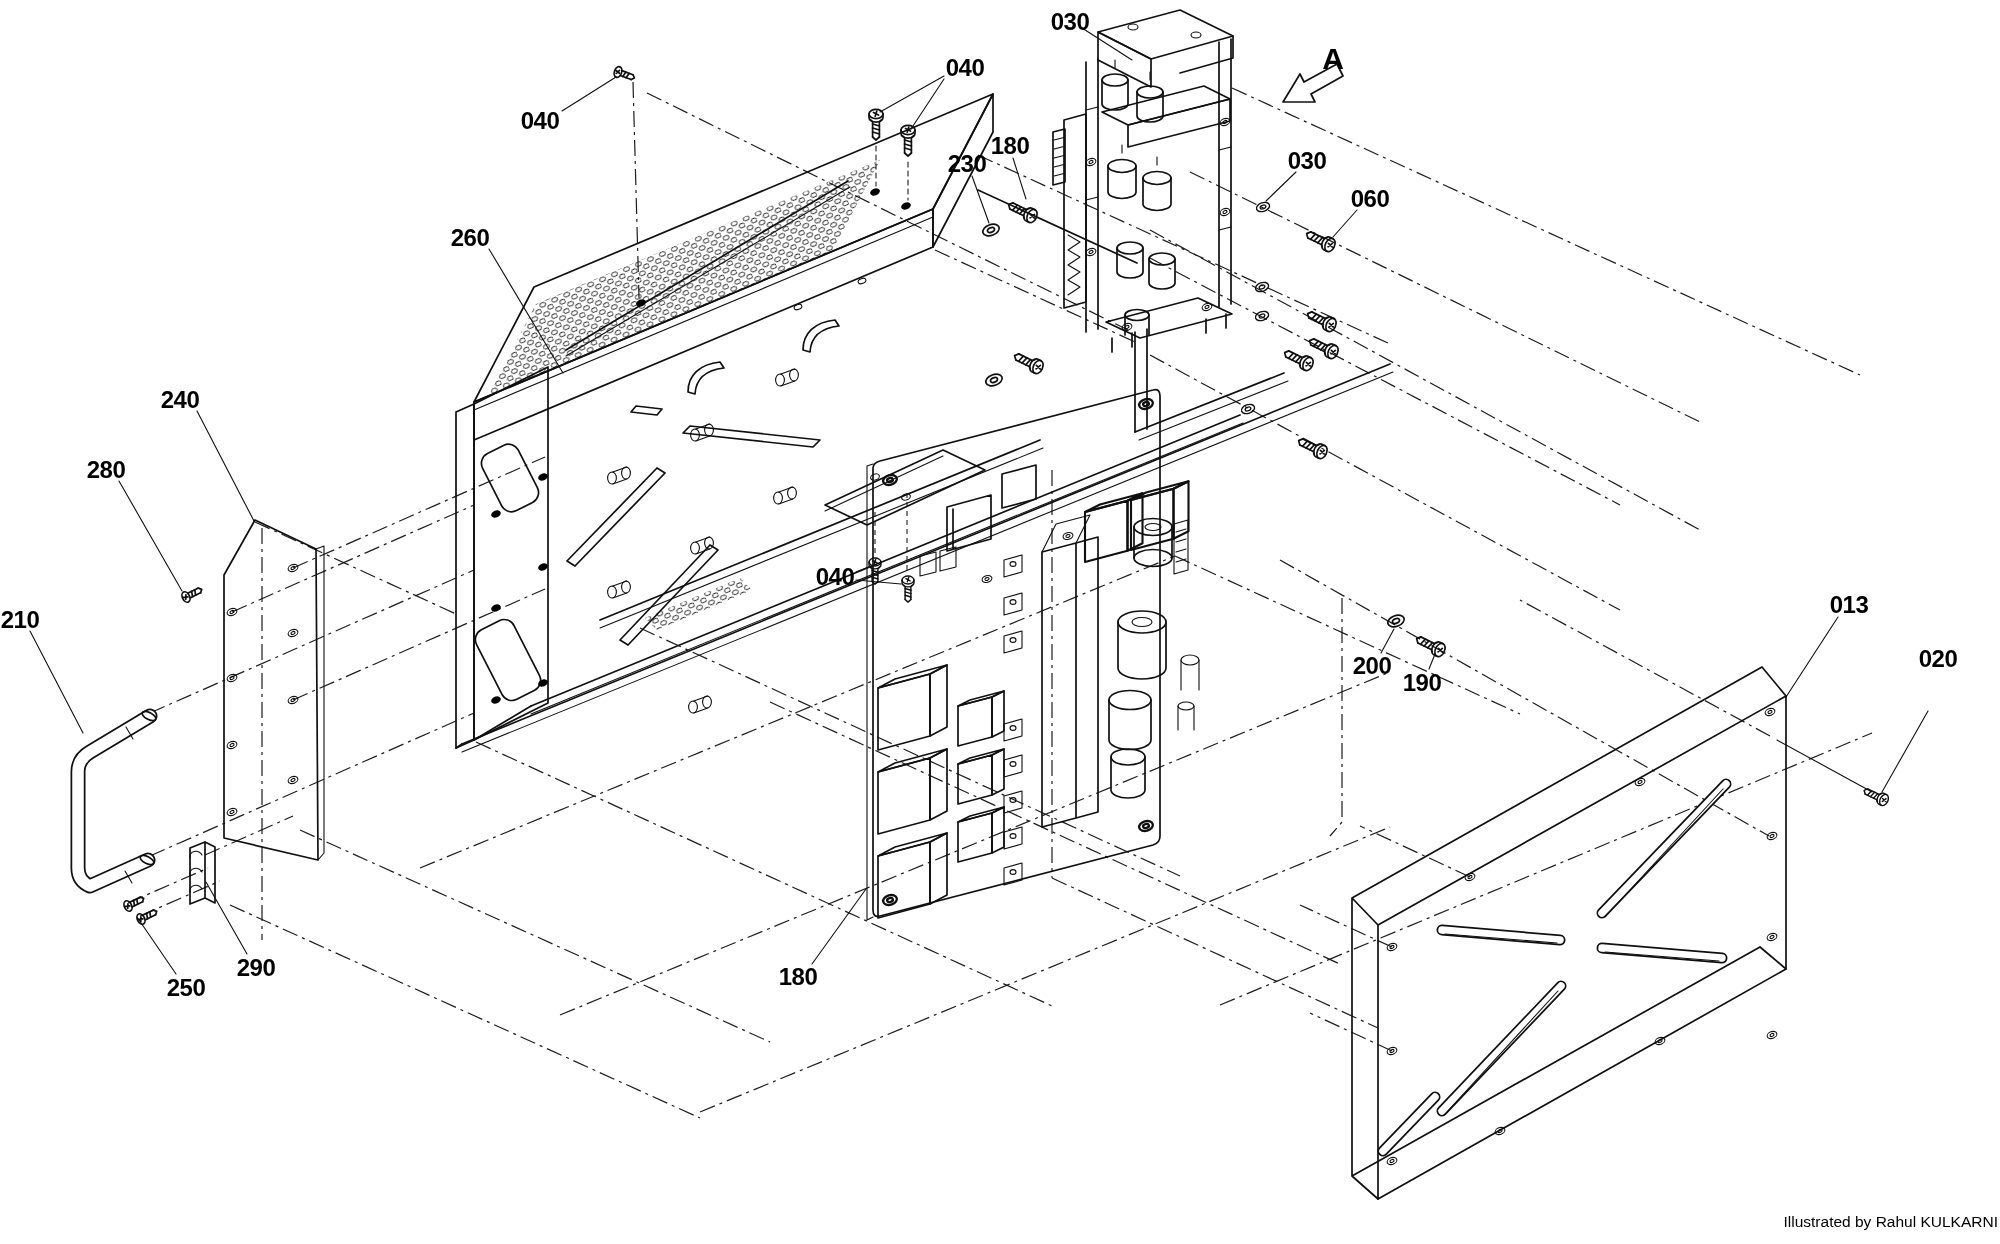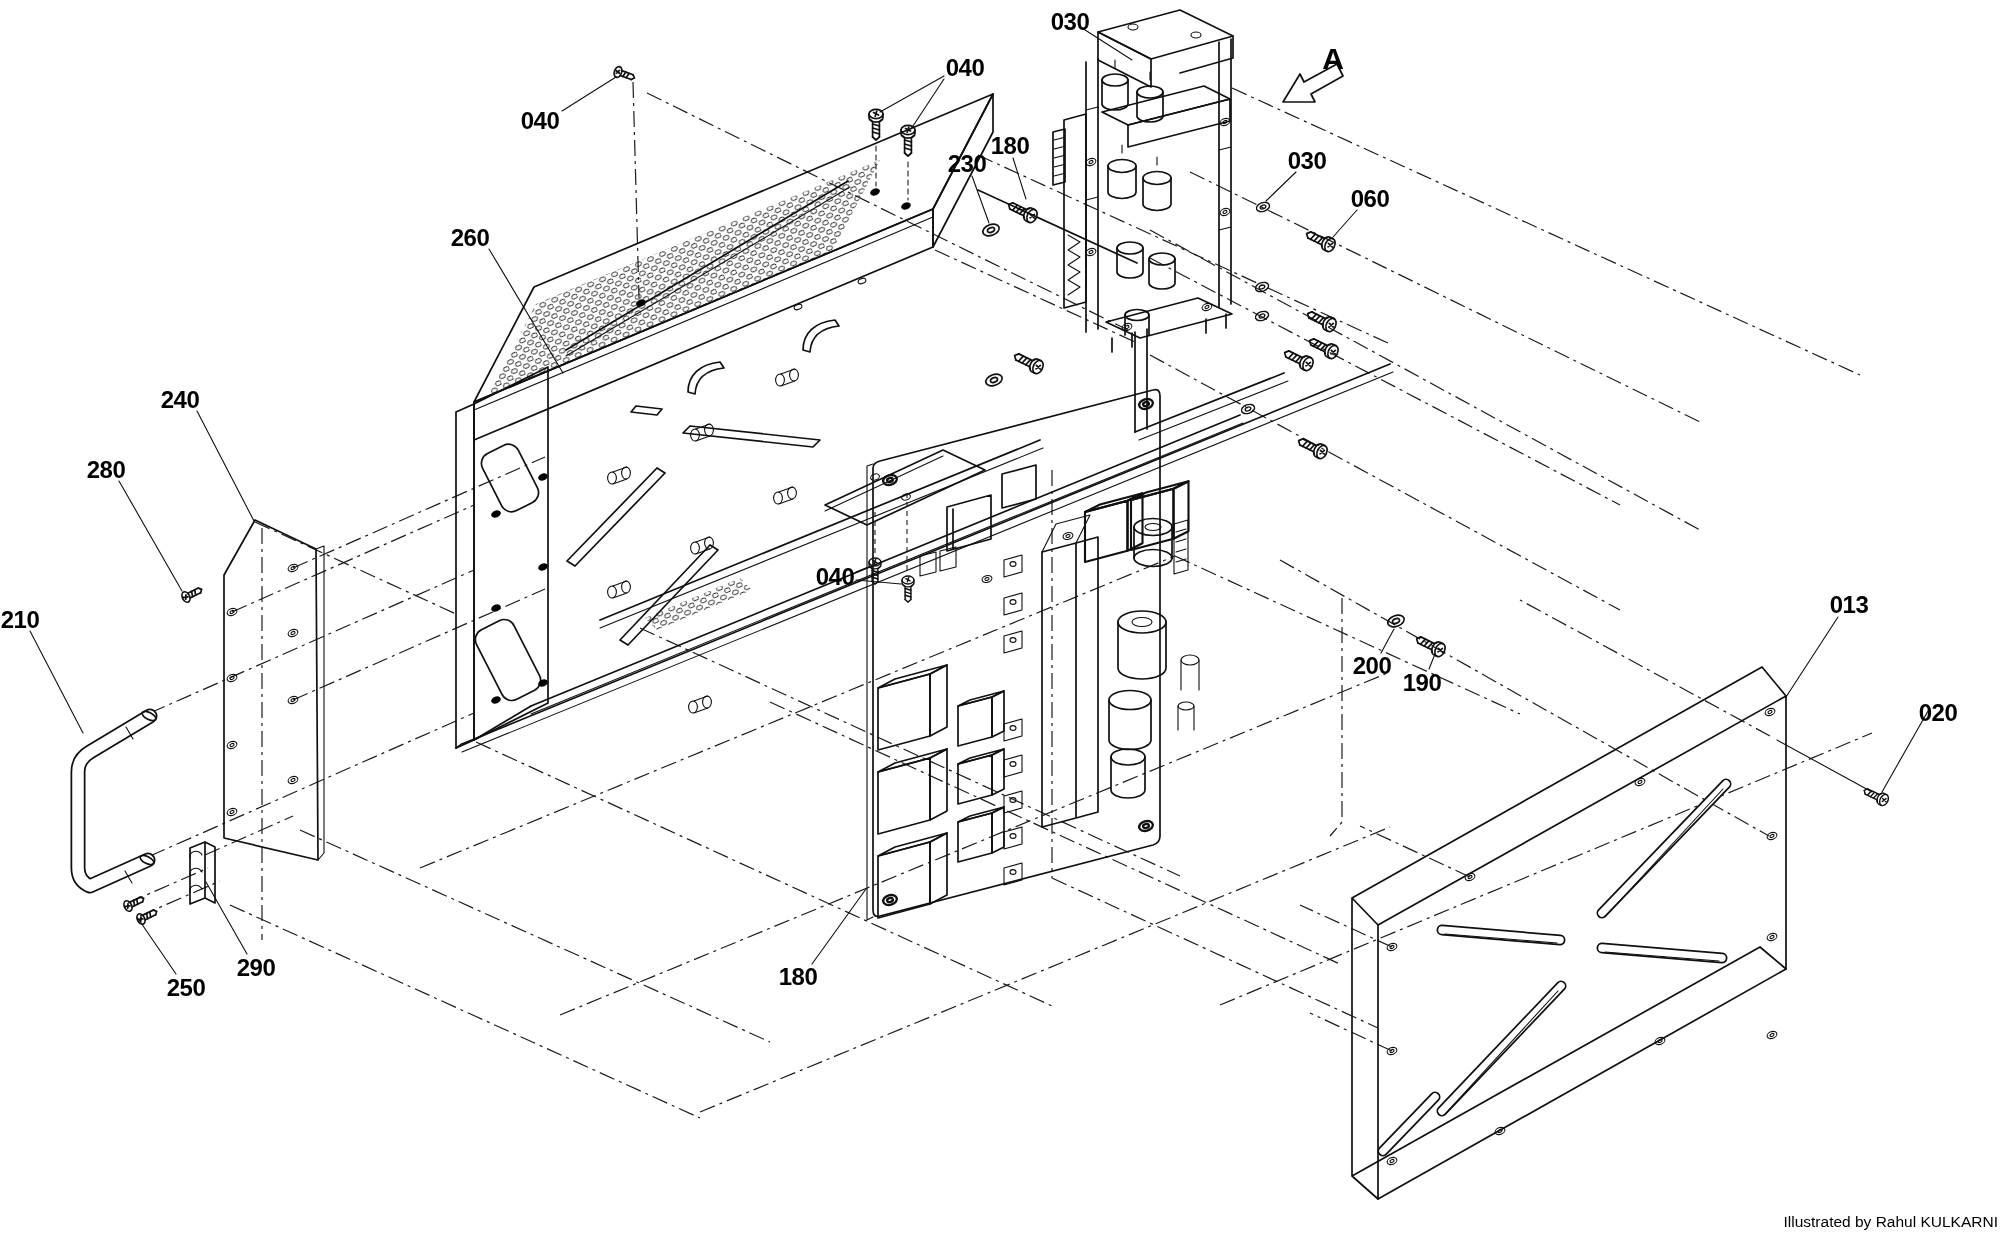--- a/index.html
+++ b/index.html
@@ -403,19 +403,19 @@
 <div class="callout" style="left:180px;top:400px">240</div>
 <div class="callout" style="left:106px;top:470px">280</div>
 <div class="callout" style="left:20px;top:620px">210</div>
 <div class="callout" style="left:186px;top:988px">250</div>
 <div class="callout" style="left:256px;top:968px">290</div>
 <div class="callout" style="left:798px;top:977px">180</div>
 <div class="callout" style="left:835px;top:577px">040</div>
 <div class="callout" style="left:1372px;top:666px">200</div>
 <div class="callout" style="left:1422px;top:683px">190</div>
 <div class="callout" style="left:1849px;top:605px">013</div>
-<div class="callout" style="left:1938px;top:713px">020</div>
+<div class="callout" style="left:1938px;top:659px">020</div>
 
 <div class="viewletter" style="left:1333px;top:59px">A</div>
 
 <div class="credit">Illustrated by Rahul KULKARNI</div>
 
 </div>
 
 </body></html>

